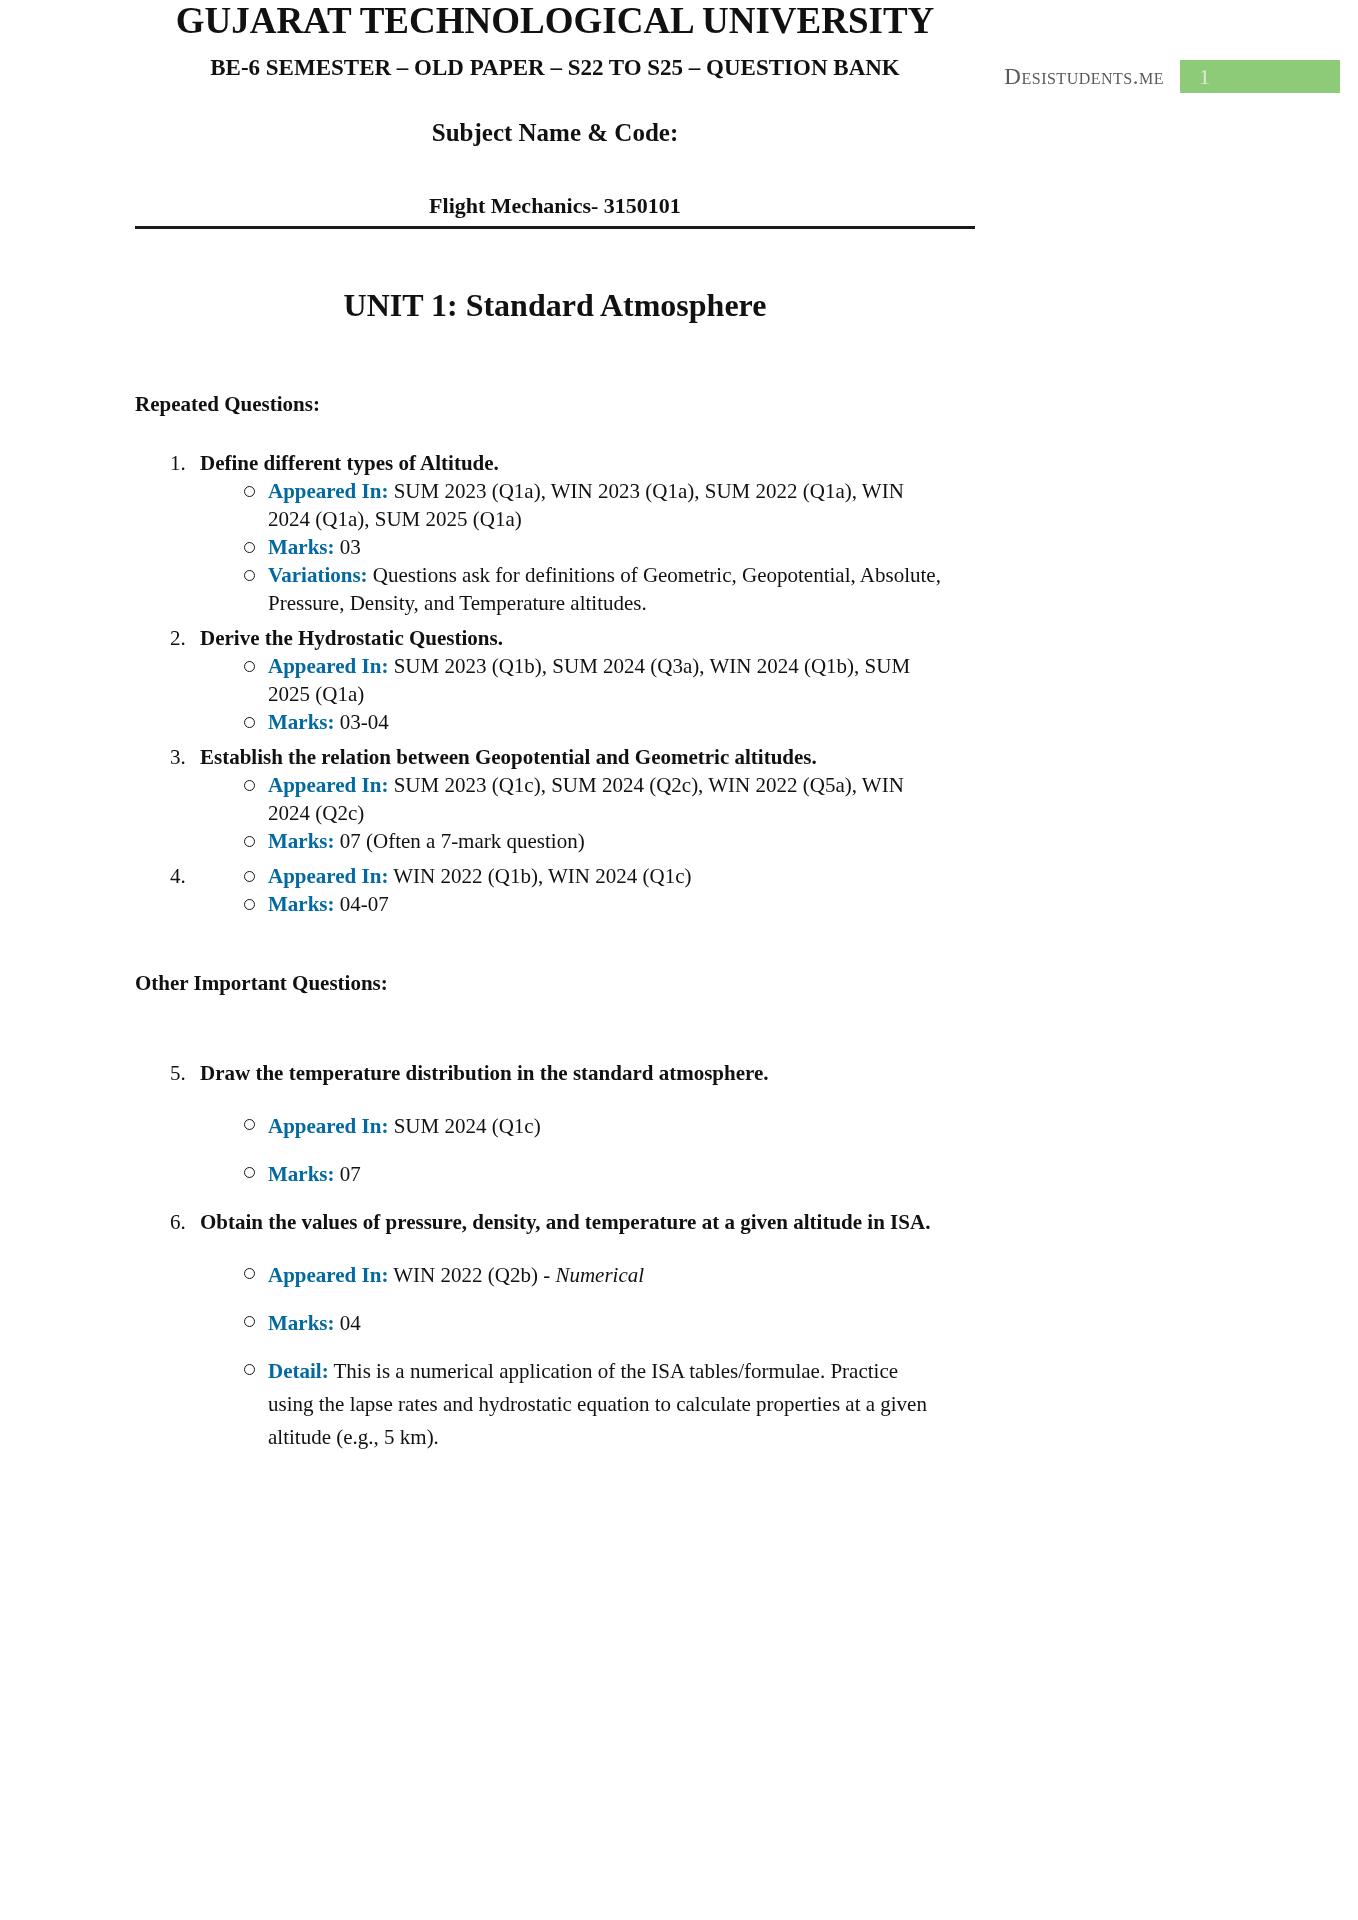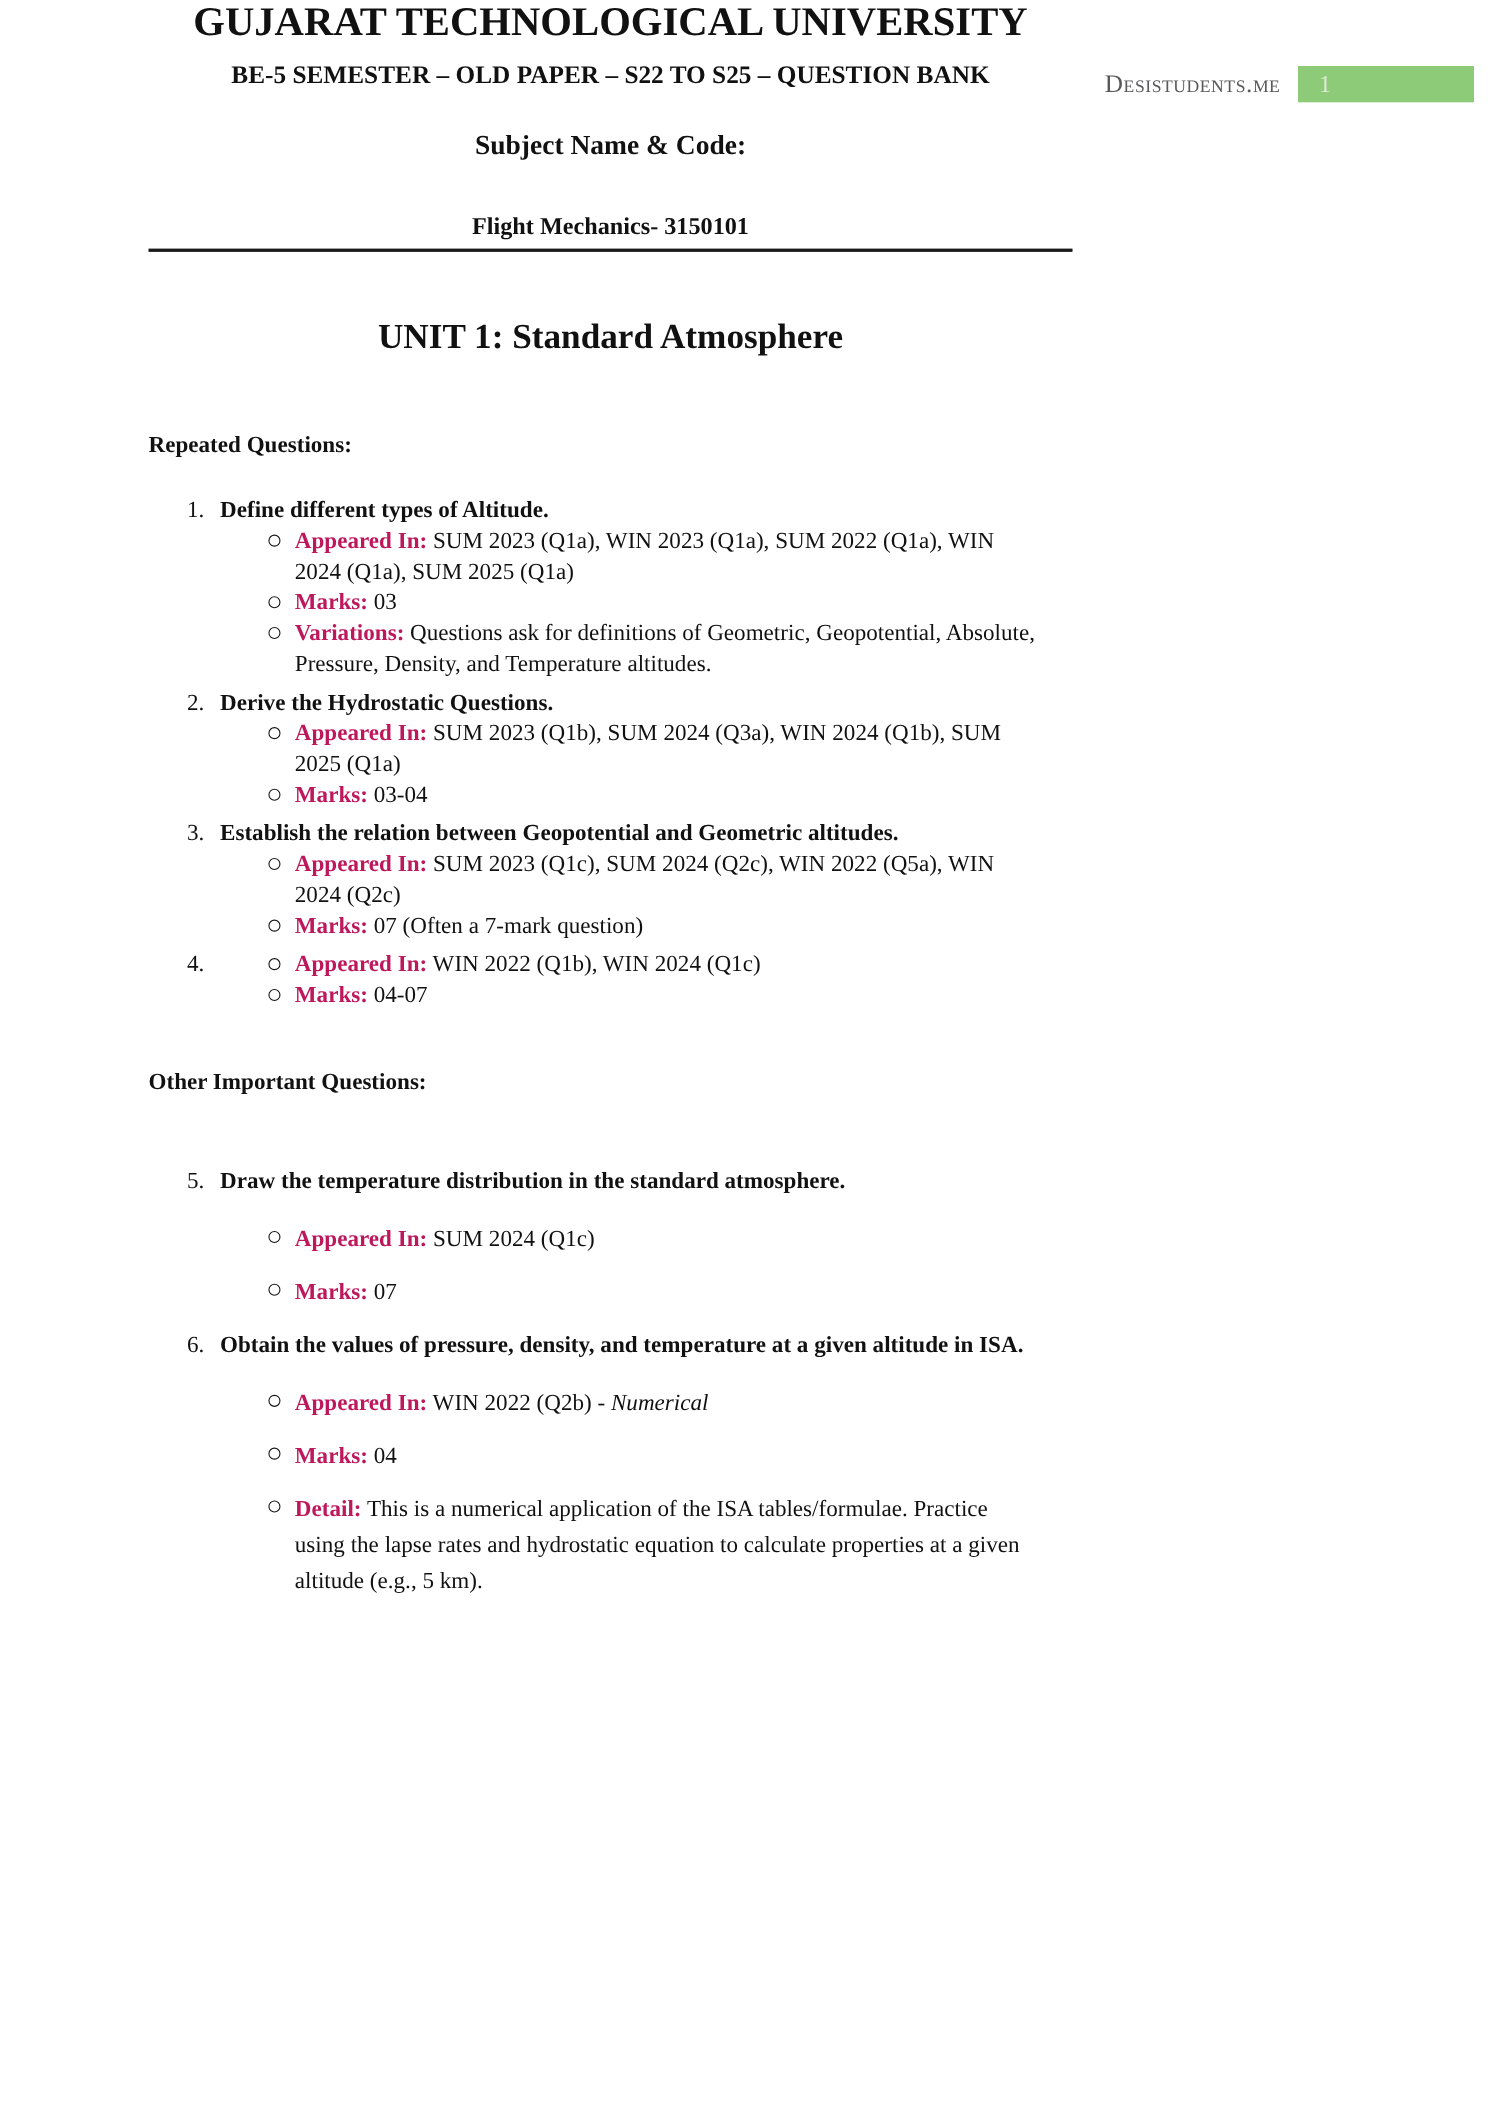--- a/index.html
+++ b/index.html
@@ -41,39 +41,39 @@
   .qbody { flex:1; min-width:0; }
   .qtitle { font-weight:bold; }
   .spaced .qtitle { margin-bottom:20px; }
   .sub { display:flex; }
   .spaced .sub { margin-bottom:15px; }
   .marker {
     width:9px; height:9px; border:1.5px solid #161616; border-radius:50%;
     margin:9px 13px 0 44px; flex-shrink:0; box-sizing:content-box;
   }
   .subtext { flex:1; min-width:0; }
-  .subtext b { font-weight:bold; color:#be185d; }
+  .subtext b { font-weight:bold; color:#0369a1; }
   .subtext i { font-style:italic; }
 </style>
 </head>
 <body>
 
 <div class="page">
 
   <div class="header">
     <span class="site">Desistudents.me</span>
     <div class="pagebox">
       <span>1</span>
     </div>
   </div>
 
   <div class="content">
 
     <div class="centered doc-title">GUJARAT TECHNOLOGICAL UNIVERSITY</div>
-    <div class="centered doc-subtitle">BE-5 SEMESTER – OLD PAPER – S22 TO S25 – QUESTION BANK</div>
+    <div class="centered doc-subtitle">BE-6 SEMESTER – OLD PAPER – S22 TO S25 – QUESTION BANK</div>
     <div class="centered subject-label">Subject Name &amp; Code:</div>
     <div class="centered subject-name">Flight Mechanics- 3150101</div>
     <div class="rule"></div>
     <div class="centered unit-title">UNIT 1: Standard Atmosphere</div>
 
     <div class="section-heading sh1">Repeated Questions:</div>
 
     <div class="qlist compact">
 
       <div class="q">

